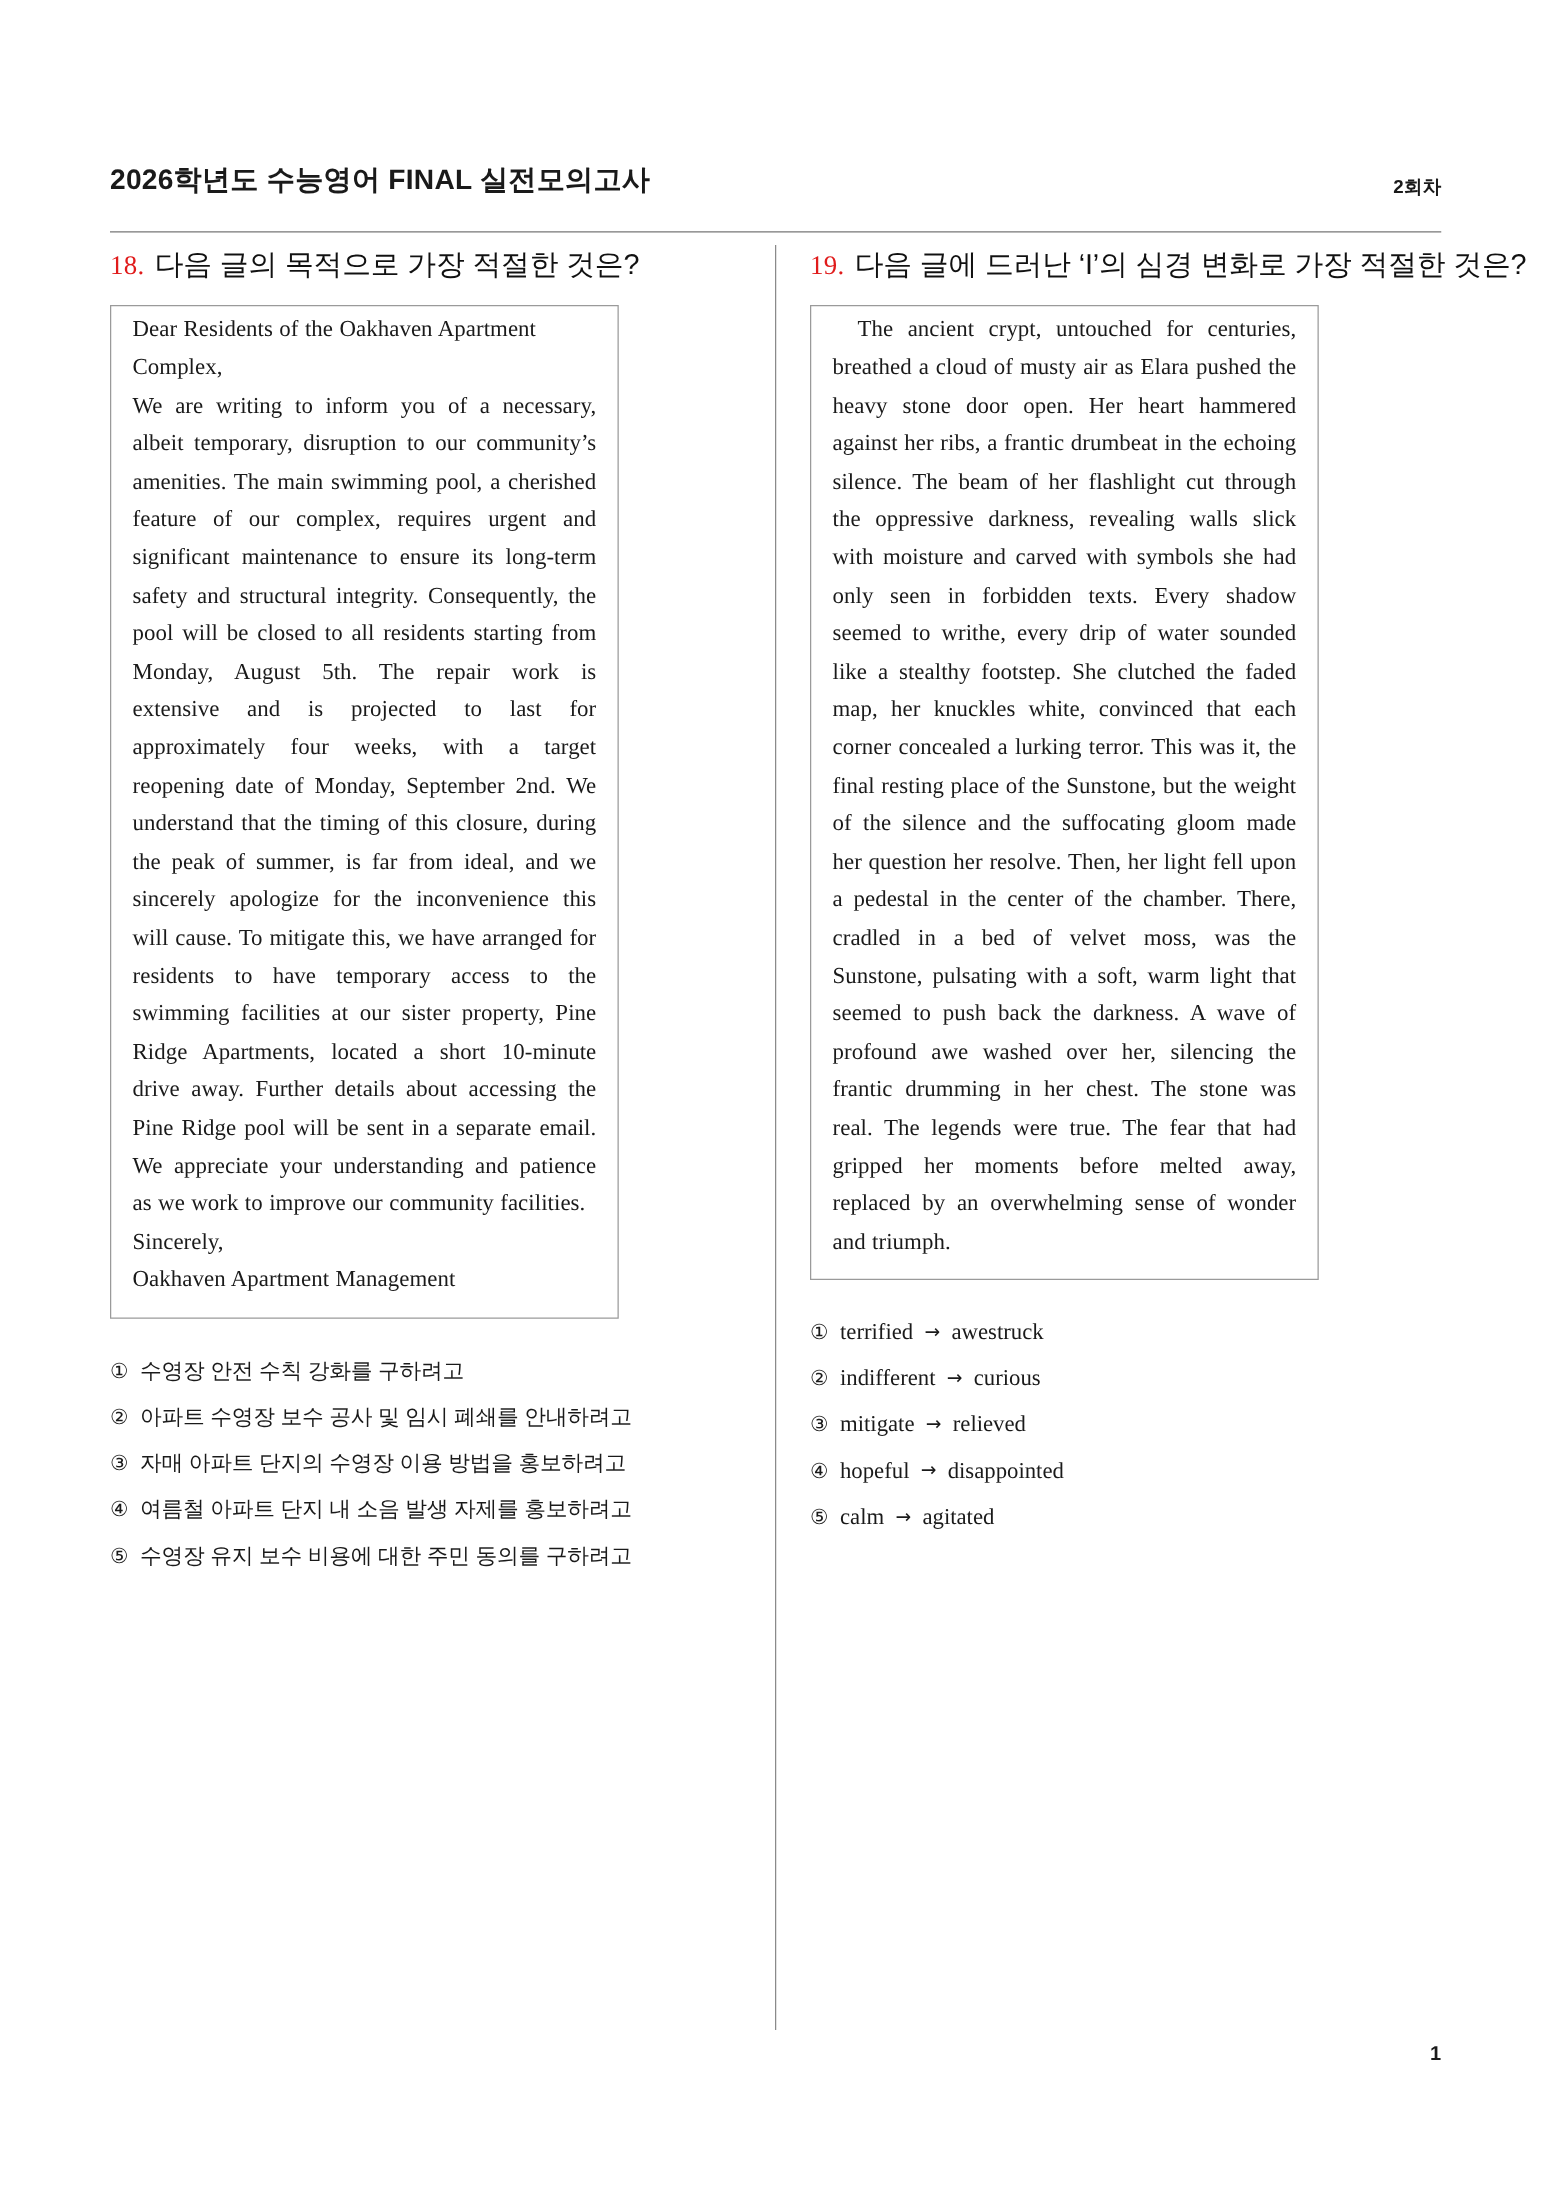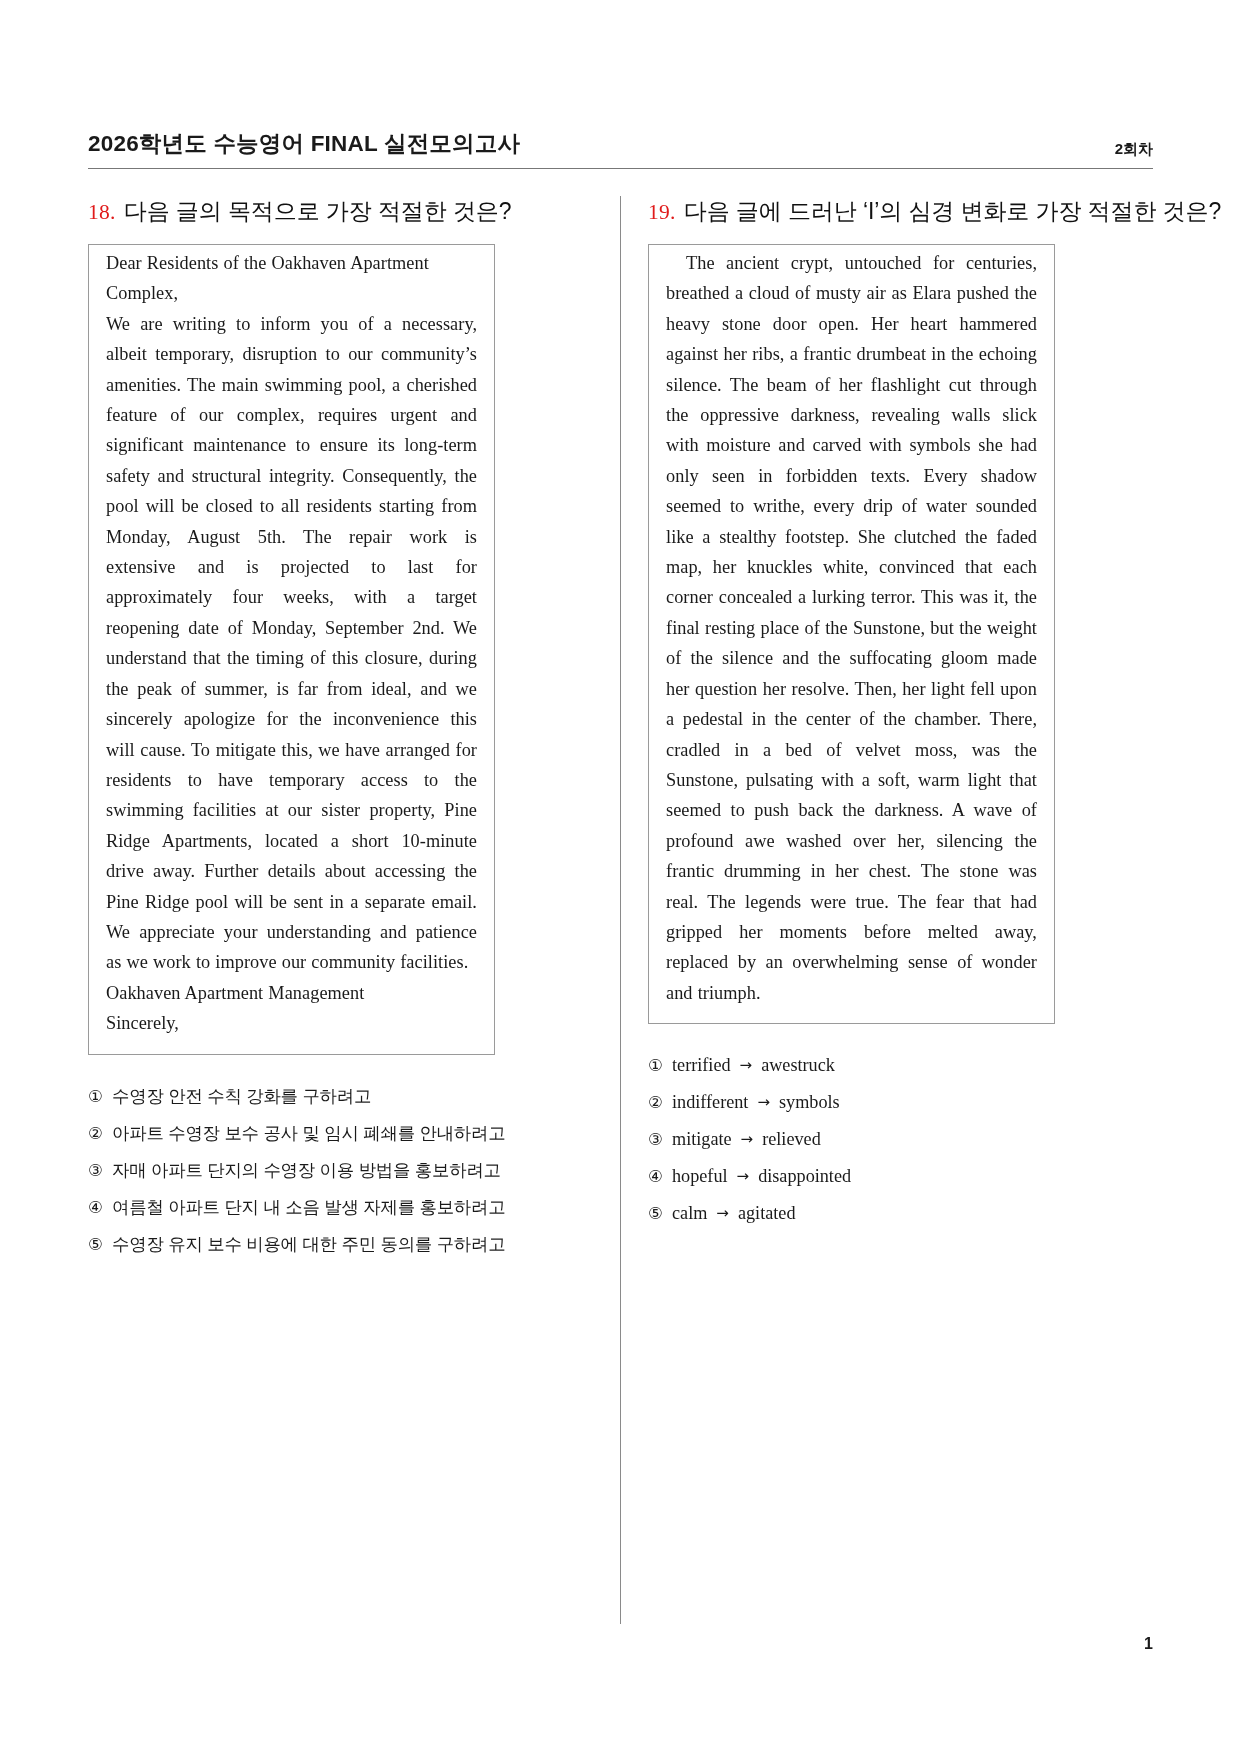--- a/index.html
+++ b/index.html
@@ -25,21 +25,21 @@
 
   
   .header {
     position: absolute;
     left: 88px;
     top: 128px;
     width: 1065px;
     display: flex;
     align-items: flex-end;
     justify-content: space-between;
-    padding-bottom: 9px;
+    padding-bottom: 26px;
     border-bottom: 1.6px solid #777777;
   }
   .header-title {
     font-family: "Liberation Sans", "DejaVu Sans", sans-serif;
     font-weight: bold;
     font-size: 22.5px;
     letter-spacing: 0.2px;
     white-space: nowrap;
   }
   .header-round {
@@ -173,22 +173,22 @@
   <div class="col col-left">
 
     <div class="q-head">
       <span class="q-num">18.</span>
       <span class="q-text">다음 글의 목적으로 가장 적절한 것은?</span>
     </div>
 
     <div class="passage-box">
       <p class="noj">Dear Residents of the Oakhaven Apartment Complex,</p>
       <p>We are writing to inform you of a necessary, albeit temporary, disruption to our community’s amenities. The main swimming pool, a cherished feature of our complex, requires urgent and significant maintenance to ensure its long-term safety and structural integrity. Consequently, the pool will be closed to all residents starting from Monday, August 5th. The repair work is extensive and is projected to last for approximately four weeks, with a target reopening date of Monday, September 2nd. We understand that the timing of this closure, during the peak of summer, is far from ideal, and we sincerely apologize for the inconvenience this will cause. To mitigate this, we have arranged for residents to have temporary access to the swimming facilities at our sister property, Pine Ridge Apartments, located a short 10-minute drive away. Further details about accessing the Pine Ridge pool will be sent in a separate email. We appreciate your understanding and patience as we work to improve our community facilities.</p>
+      <p class="noj">Sincerely,</p>
       <p class="noj">Oakhaven Apartment Management</p>
-      <p class="noj">Sincerely,</p>
     </div>
 
     <div class="choices">
       <div class="choice">
         <span class="choice-mark">①</span>
         <span class="choice-ko">수영장 안전 수칙 강화를 구하려고</span>
       </div>
       <div class="choice">
         <span class="choice-mark">②</span>
         <span class="choice-ko">아파트 수영장 보수 공사 및 임시 폐쇄를 안내하려고</span>
@@ -223,21 +223,21 @@
     <div class="choices">
       <div class="choice">
         <span class="choice-mark">①</span>
         <span class="choice-en">
           <span>terrified</span><span class="arrow">→</span><span>awestruck</span>
         </span>
       </div>
       <div class="choice">
         <span class="choice-mark">②</span>
         <span class="choice-en">
-          <span>indifferent</span><span class="arrow">→</span><span>symbols</span>
+          <span>indifferent</span><span class="arrow">→</span><span>curious</span>
         </span>
       </div>
       <div class="choice">
         <span class="choice-mark">③</span>
         <span class="choice-en">
           <span>mitigate</span><span class="arrow">→</span><span>relieved</span>
         </span>
       </div>
       <div class="choice">
         <span class="choice-mark">④</span>

